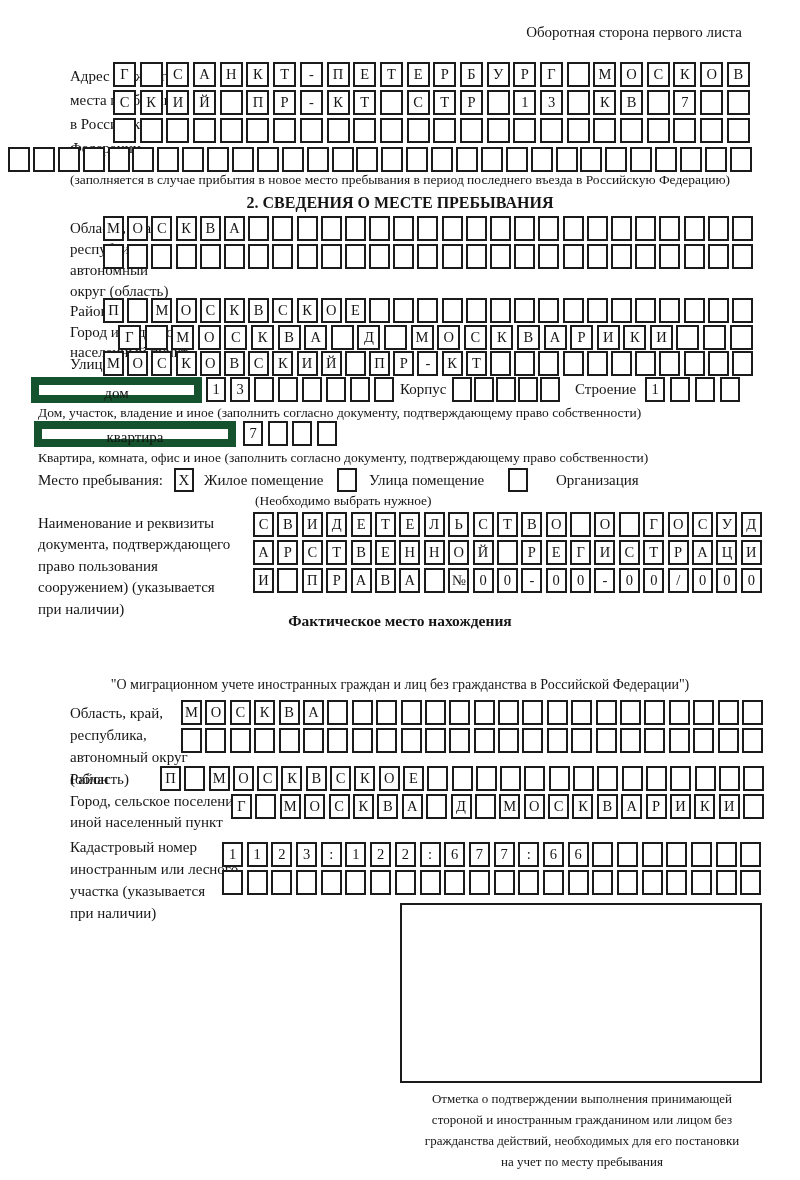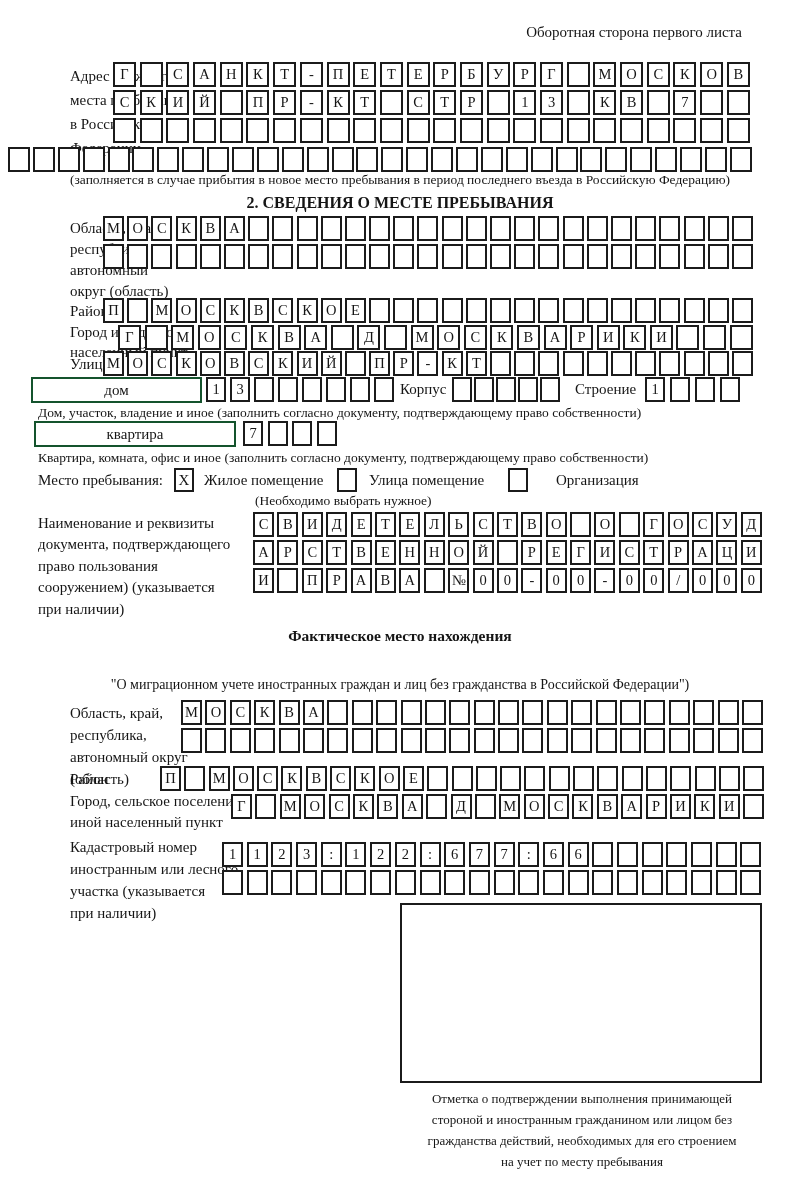--- a/index.html
+++ b/index.html
@@ -9,22 +9,22 @@
   .lbl{position:absolute;font-size:15px;white-space:nowrap;line-height:18px;}
   .lines{position:absolute;font-size:15px;white-space:nowrap;}
   .cap{position:absolute;font-size:13.5px;white-space:nowrap;}
   .center{position:absolute;left:0;width:800px;text-align:center;white-space:nowrap;}
   .title{font-weight:bold;font-size:16px;}
   .hdr{position:absolute;top:24px;right:58px;font-size:15px;white-space:nowrap;}
   .cellrow{position:absolute;display:flex;}
   .cell{box-sizing:border-box;height:25px;border:2px solid #1b1b1b;background:#fff;
         display:flex;align-items:center;justify-content:center;
         font-size:14.5px;line-height:1;}
-  .wbox{position:absolute;box-sizing:border-box;height:26px;border:2px solid #14532d;
-        display:flex;align-items:center;justify-content:center;font-size:15px;}
+  .wbox{position:absolute;box-sizing:border-box;height:26px;border:8px solid #14532d;
+        display:flex;justify-content:center;font-size:15px;}
   .cb{position:absolute;box-sizing:border-box;width:20px;height:24px;border:2px solid #1b1b1b;
       display:flex;align-items:center;justify-content:center;font-size:15px;}
   .bigbox{position:absolute;box-sizing:border-box;border:2px solid #1b1b1b;background:#fff;}
   .stamp{position:absolute;text-align:center;font-size:13px;}
 </style>
 </head>
 <body>
 
 <div class="page">
 
@@ -81,21 +81,21 @@
   <div class="cap" style="left:255px;top:493px">(Необходимо выбрать нужное)</div>
 
   <div class="lines" style="left: 38px; top: 513px; line-height: 21.4px;">
       <div>Наименование и реквизиты</div>
       <div>документа, подтверждающего</div>
       <div>право пользования</div>
       <div>сооружением) (указывается</div>
       <div>при наличии)</div>
     </div>
 
-  <div class="center title" style="top:627px;font-size:15.5px">Фактическое место нахождения</div>
+  <div class="center title" style="top:612px;font-size:15.5px">Фактическое место нахождения</div>
   <div class="center" style="top:677px;font-size:14px">"О миграционном учете иностранных граждан и лиц без гражданства в Российской Федерации")</div>
 
   <div class="lines" style="left: 70px; top: 702px; line-height: 22px;">
       <div>Область, край,</div>
       <div>республика,</div>
       <div>автономный округ</div>
       <div>(область)</div>
     </div>
   <div class="lbl" style="left:70px;top:770px">Район</div>
   <div class="lines" style="left: 70px; top: 791px; line-height: 21px;">
@@ -106,21 +106,21 @@
       <div>Кадастровый номер</div>
       <div>иностранным или лесного</div>
       <div>участка (указывается</div>
       <div>при наличии)</div>
     </div>
 
   <div class="bigbox" style="left:400px;top:903px;width:362px;height:180px"></div>
   <div class="stamp lines" style="left: 398px; top: 1088px; width: 368px; white-space: normal; line-height: 21px;">
       <div>Отметка о подтверждении выполнения принимающей</div>
       <div>стороной и иностранным гражданином или лицом без</div>
-      <div>гражданства действий, необходимых для его строением</div>
+      <div>гражданства действий, необходимых для его постановки</div>
       <div>на учет по месту пребывания</div>
     </div>
 
   <div id="cells-layer" class="abs" style="left:0;top:0">
       <div class="cellrow" style="left: 113px; top: 62px; gap: 3.7px;">
         <div class="cell" style="width: 23px;">Г</div>
         <div class="cell" style="width: 23px;"></div>
         <div class="cell" style="width: 23px;">С</div>
         <div class="cell" style="width: 23px;">А</div>
         <div class="cell" style="width: 23px;">Н</div>

